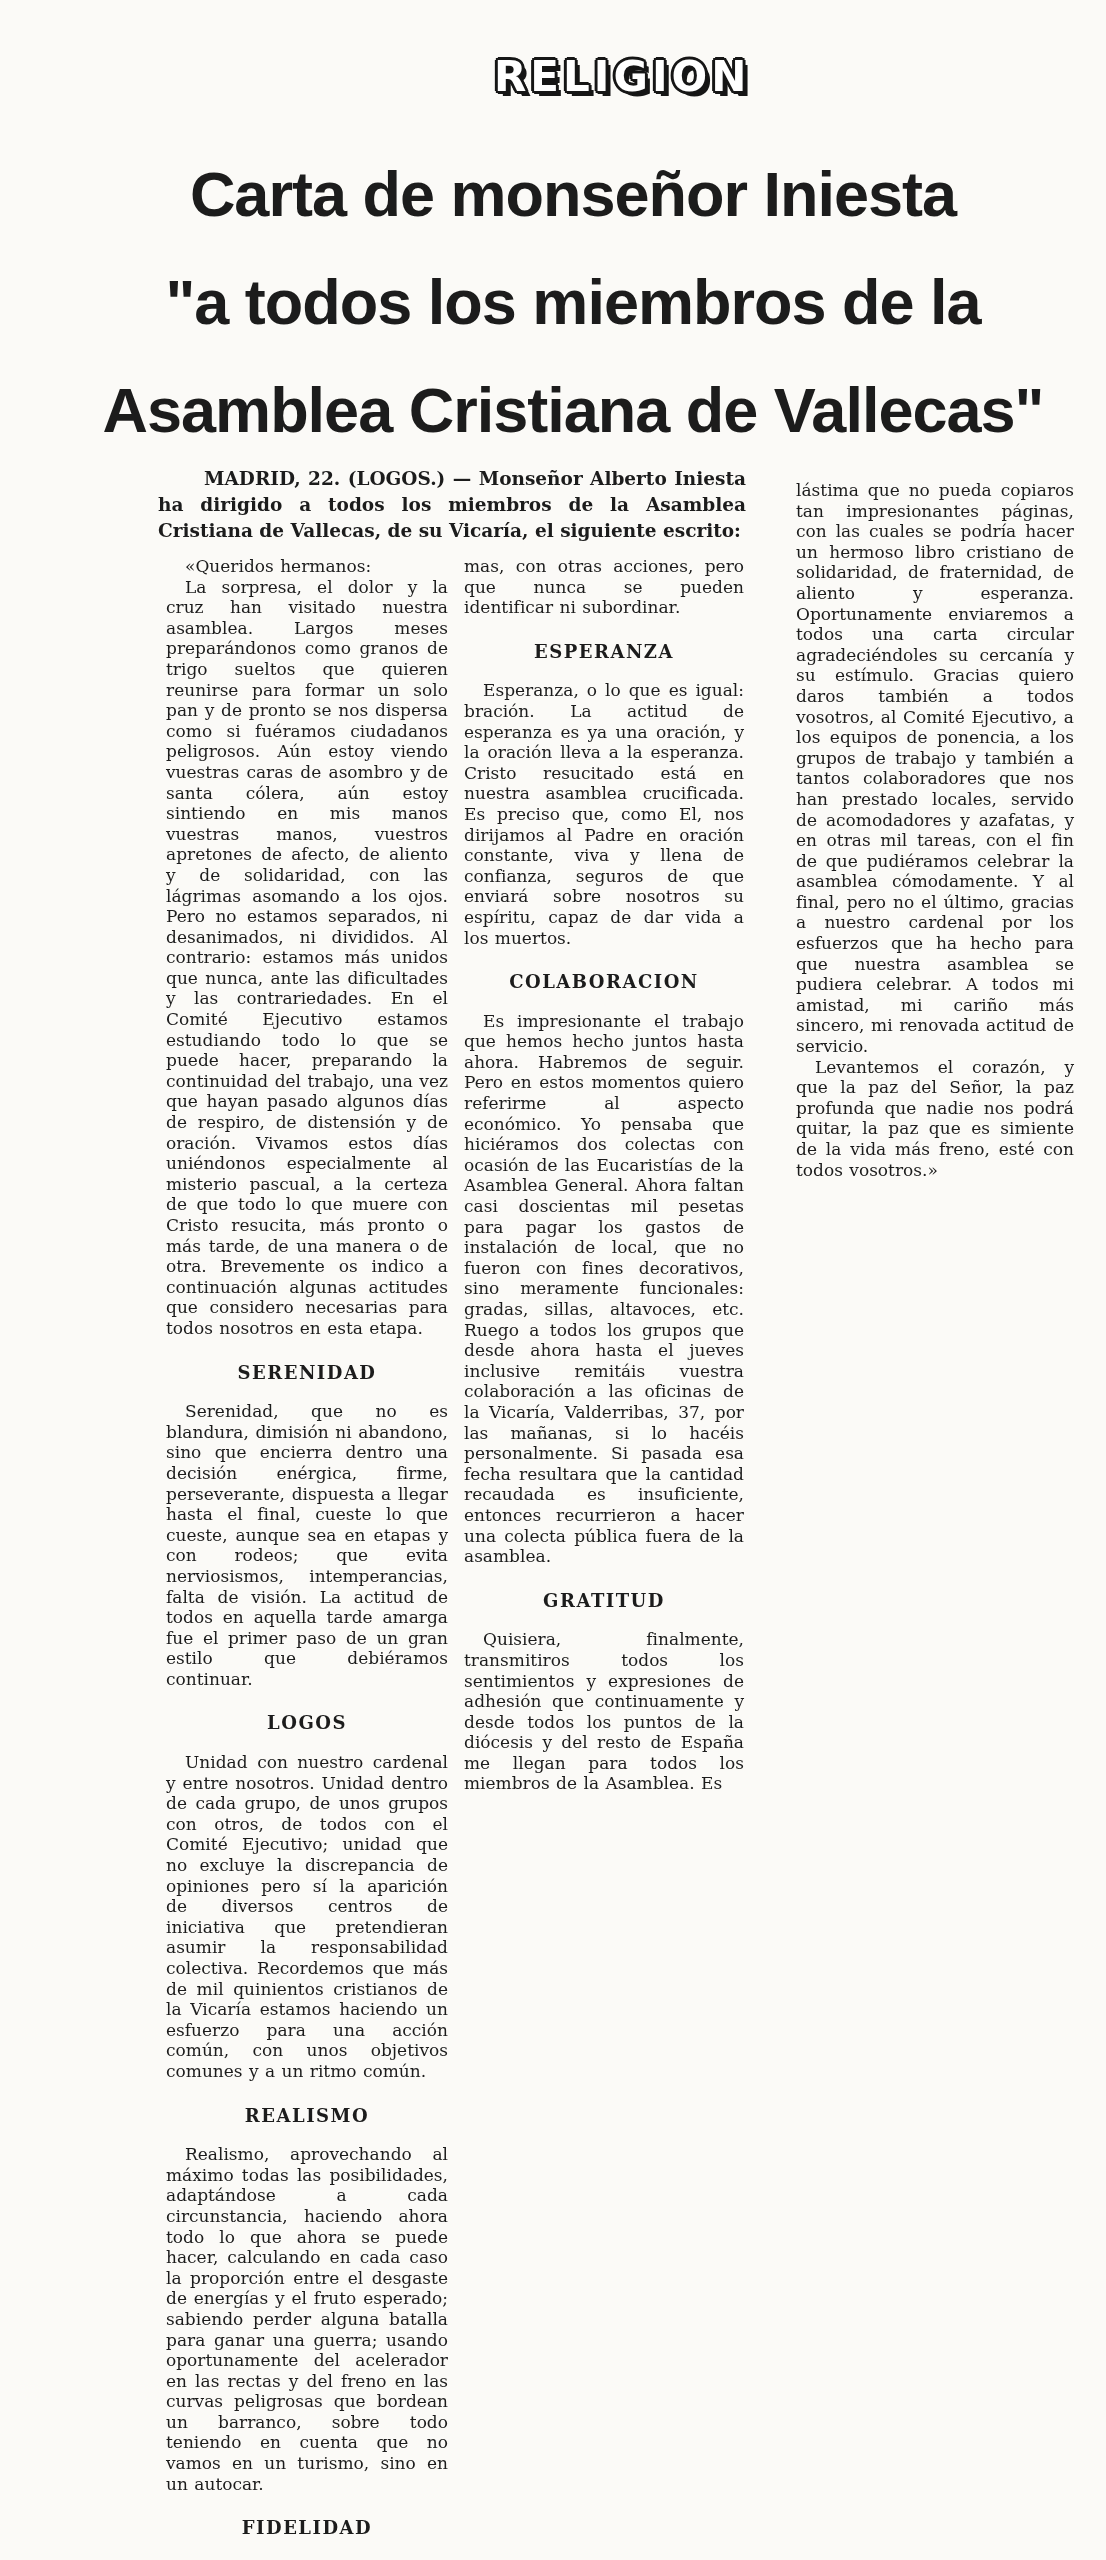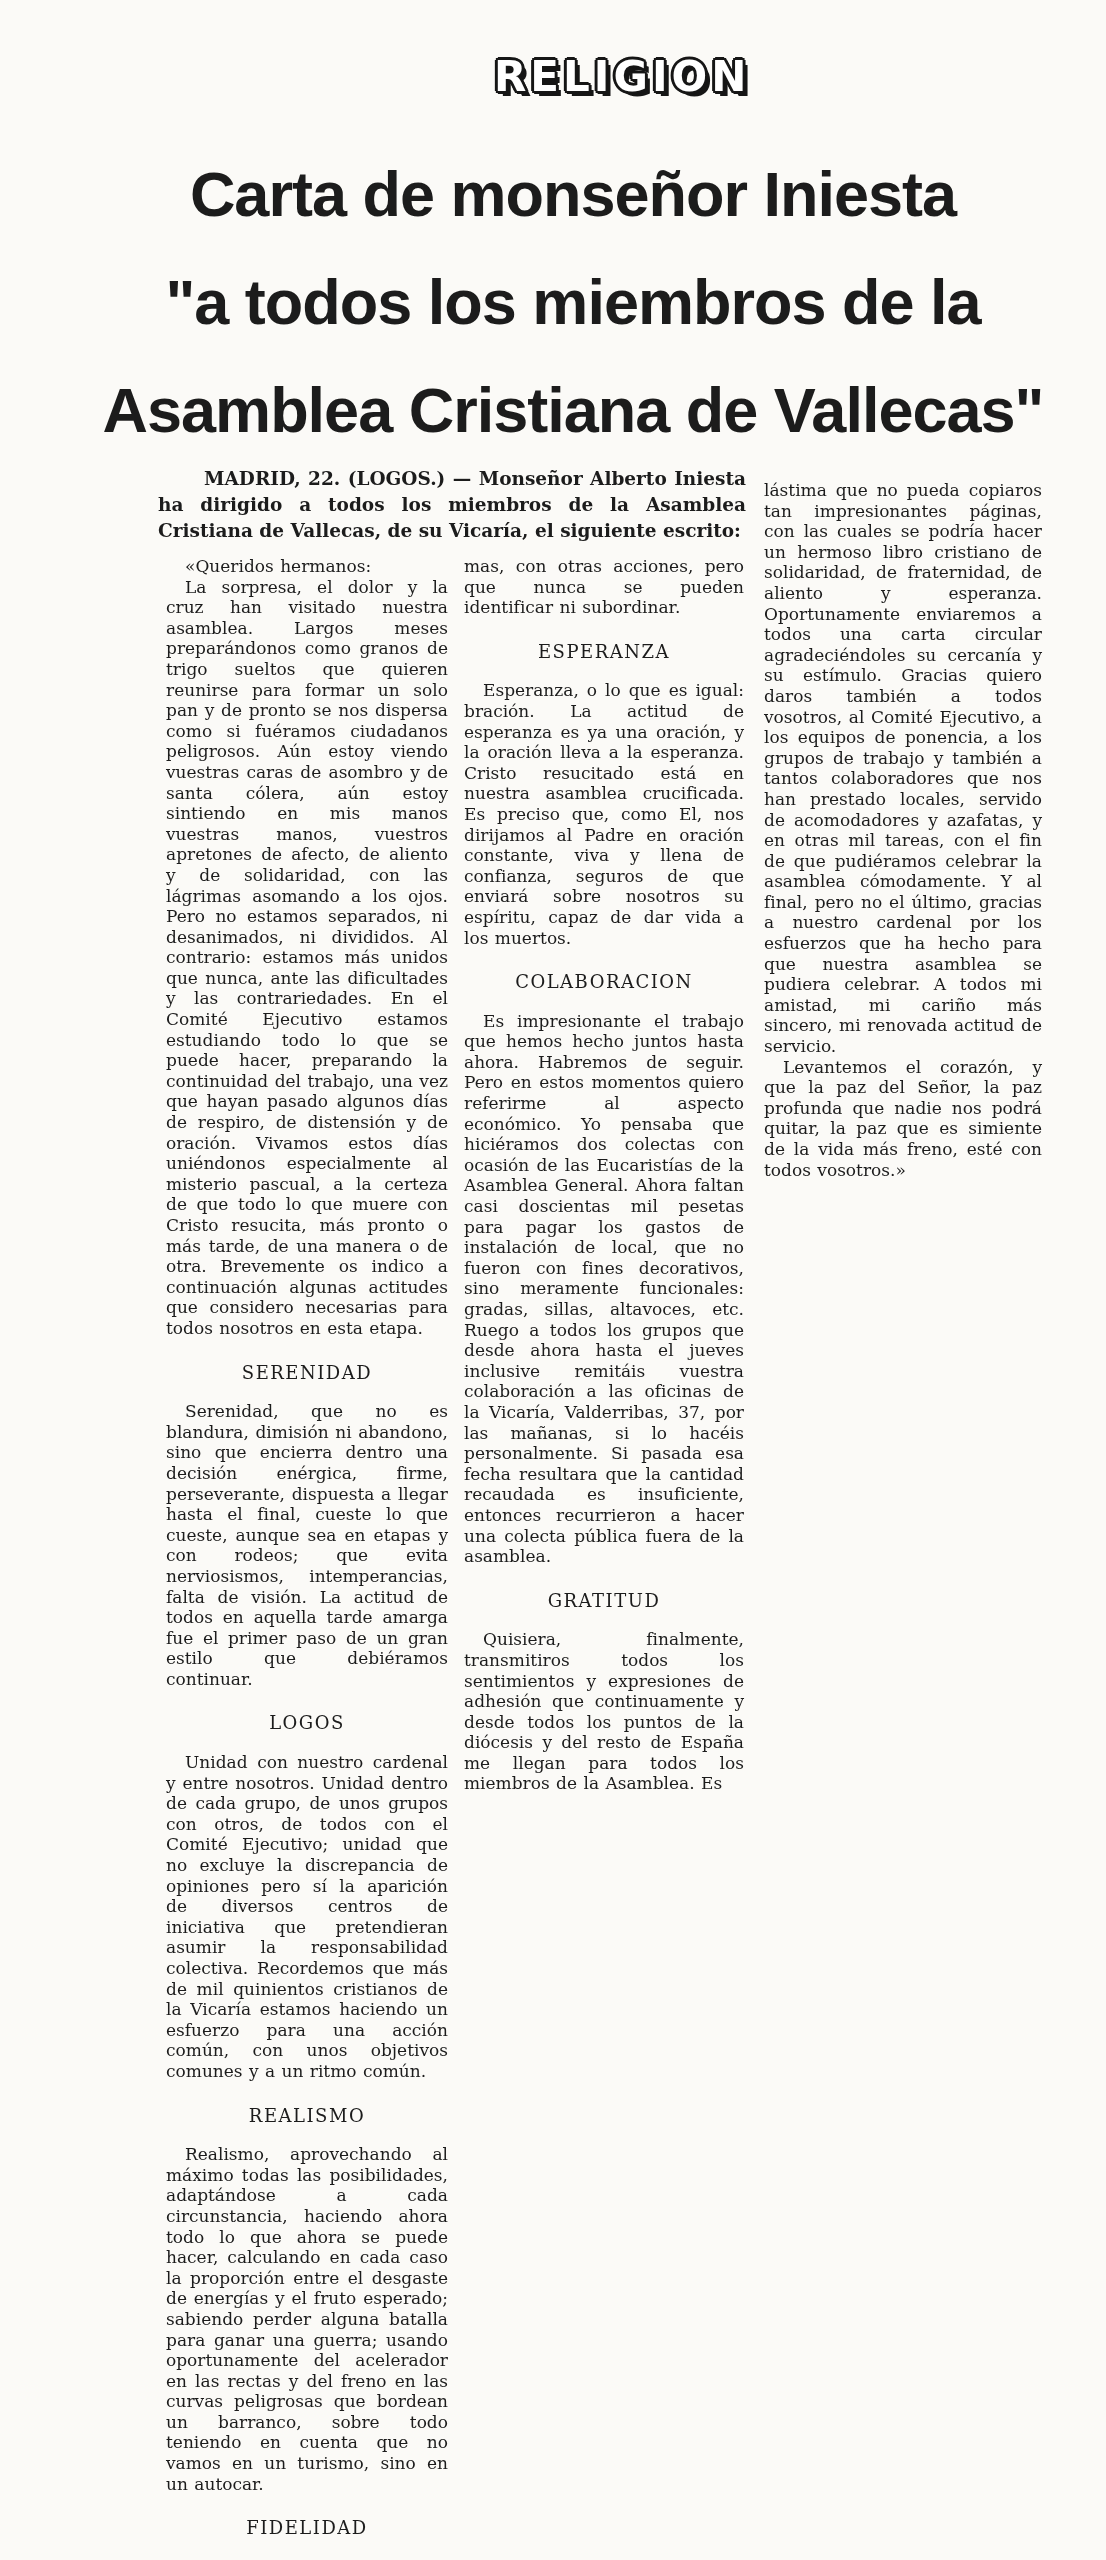--- a/index.html
+++ b/index.html
@@ -41,26 +41,26 @@
   
   .col {
     position:absolute;
     font-family:"DejaVu Serif",serif;
     font-size:17px; line-height:20.6px;
     text-align:justify; color:var(--ink);
     hyphens:auto; -webkit-hyphens:auto; word-spacing:1px;
   }
   .col1 { top:556px; left:150px; width:282px; }
   .col2 { top:556px; left:448px; width:280px; }
-  .col3 { top:480px; left:748px; width:278px; }
+  .col3 { top:480px; left:780px; width:278px; }
   .para { margin:0; text-indent:19px; }
   .para.noindent { text-indent:0; }
   .shead {
     margin:24px 0 18px; text-align:center;
-    font-family:"DejaVu Serif",serif; font-weight:normal;
+    font-family:"DejaVu Serif",serif; font-weight:bold;
     font-size:18px; letter-spacing:1.5px; text-indent:0;
   }
   
   .date-footer {
     position:absolute; top:2430px; left:145px;
     font-family:"DejaVu Serif",serif; font-weight:bold;
     font-size:37px; letter-spacing:1px; color:var(--ink);
     white-space:nowrap;
   }
 </style>

